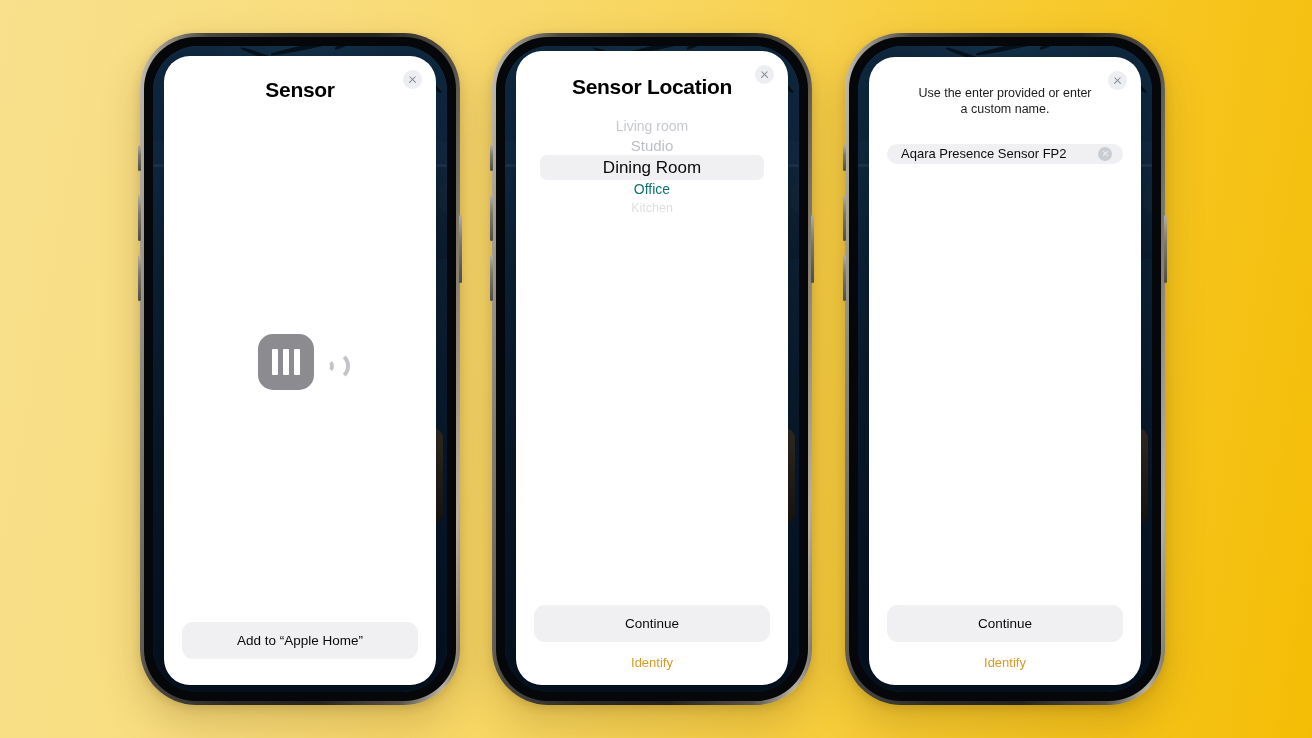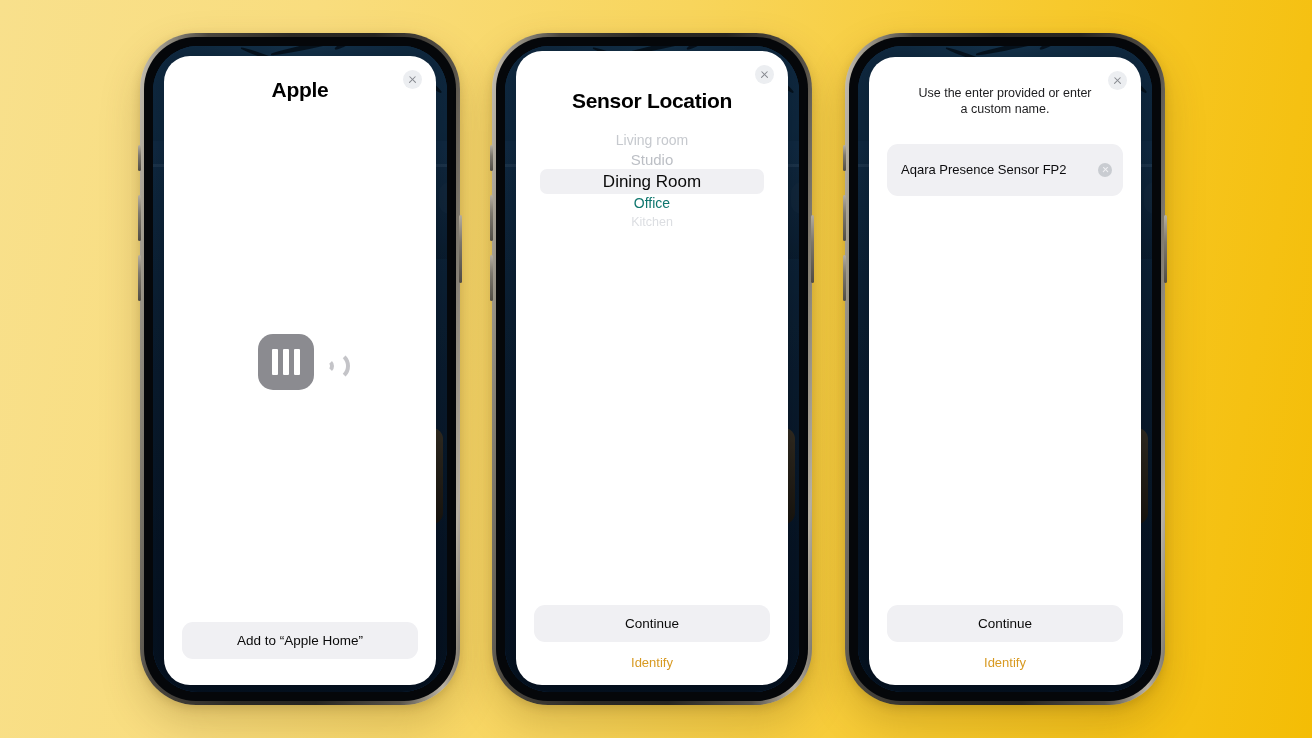--- a/index.html
+++ b/index.html
@@ -545,21 +545,21 @@
   .picker-item.i3 { font-size: 15px; color: #bcbfc5; }
   .picker-item.i4 { font-size: 14px; color: #0f766e; }
   .picker-item.i5 { font-size: 12.5px; color: #dcdee2; }
 
   
   .name-field {
     display: flex;
     align-items: center;
     background: #f0f0f3;
     border-radius: 11px;
-    height: 52px;
+    height: 20px;
     margin: 26px 18px 0;
     padding: 0 11px 0 14px;
     justify-content: center;
   }
   .name-value {
     flex: 1;
     font-size: 13px;
     color: #0d0d0f;
   }
   .clear-ico {
@@ -736,21 +736,21 @@
 
         </div>
 
         <div class="dim-overlay"></div>
 
         <div class="sheet" style="top:10px">
           <div class="sheet-close">
               <div class="x-glyph"></div>
             </div>
           <div style="padding-top:22px">
-            <div class="sheet-title">Apple</div>
+            <div class="sheet-title">Sensor</div>
           </div>
           <div class="sensor-art">
             <div class="sensor-body">
                 <i></i>
                 <i></i>
                 <i></i>
               </div>
             <div class="sensor-waves">
                 <i></i>
                 <i></i>
@@ -892,21 +892,21 @@
           <div class="cam-tile cam-b"></div>
 
         </div>
 
         <div class="dim-overlay"></div>
 
         <div class="sheet" style="top:5px">
           <div class="sheet-close">
               <div class="x-glyph"></div>
             </div>
-          <div style="padding-top:38px">
+          <div style="padding-top:24px">
             <div class="sheet-title">Sensor Location</div>
           </div>
           <div class="picker">
             <div class="picker-highlight"></div>
             <div class="picker-list">
               <div class="picker-item i0">Living room</div>
               <div class="picker-item i1">Studio</div>
               <div class="picker-item sel">Dining Room</div>
               <div class="picker-item i4">Office</div>
               <div class="picker-item i5">Kitchen</div>

